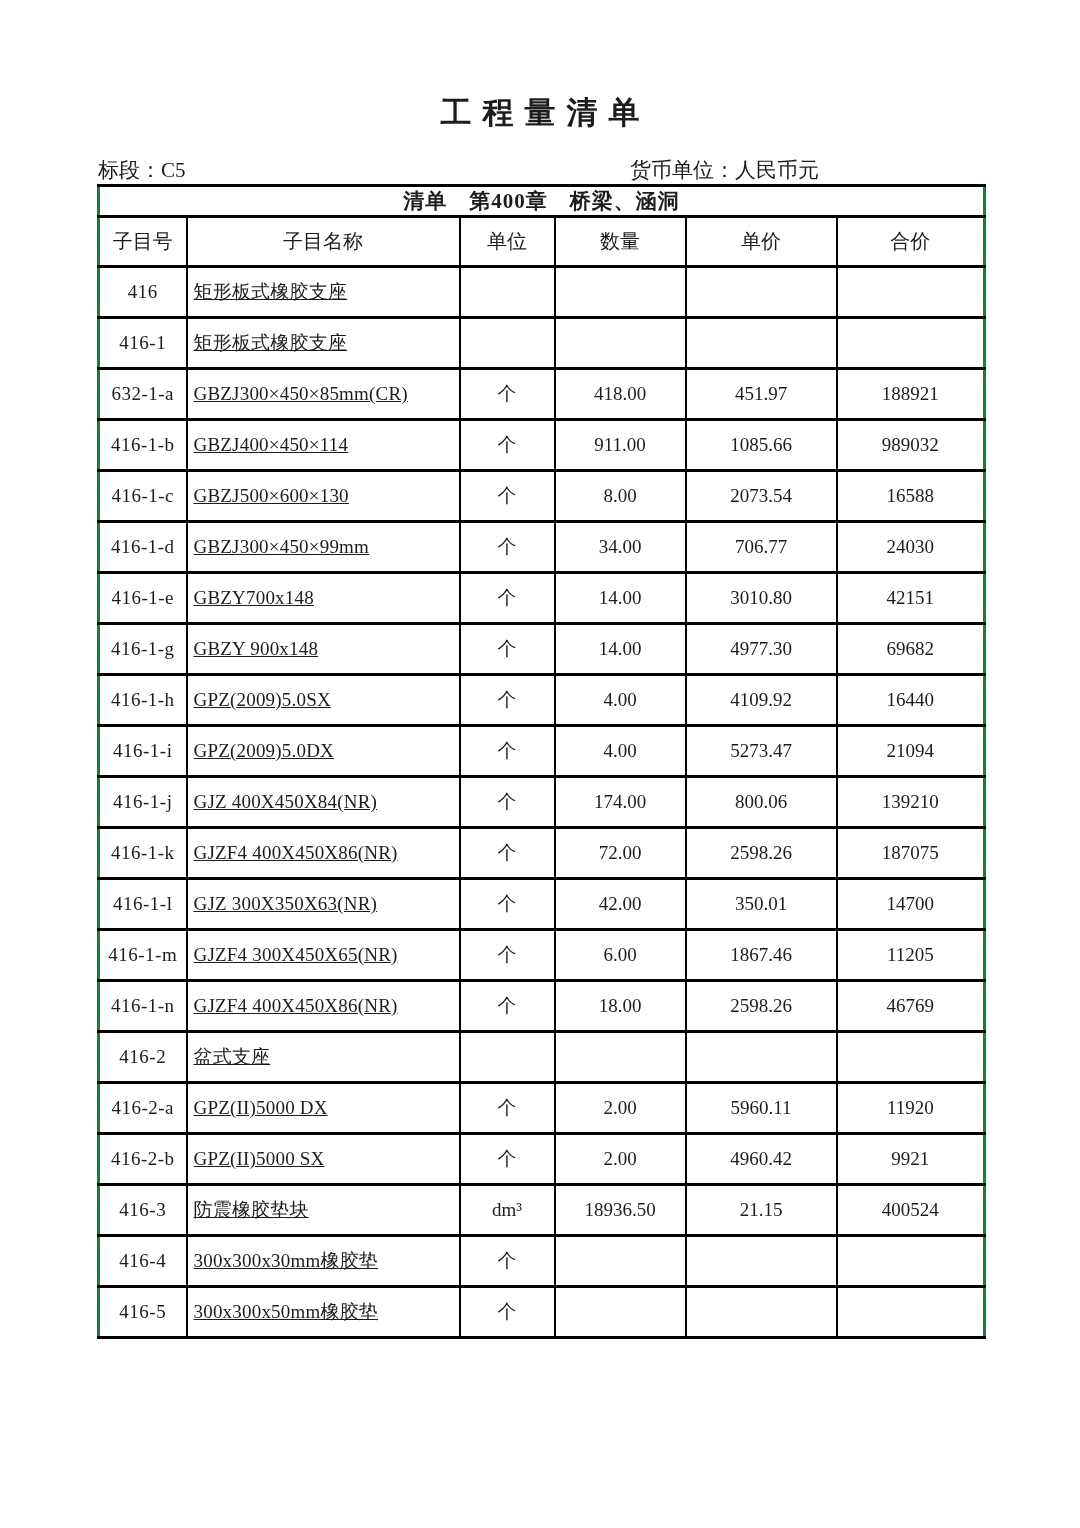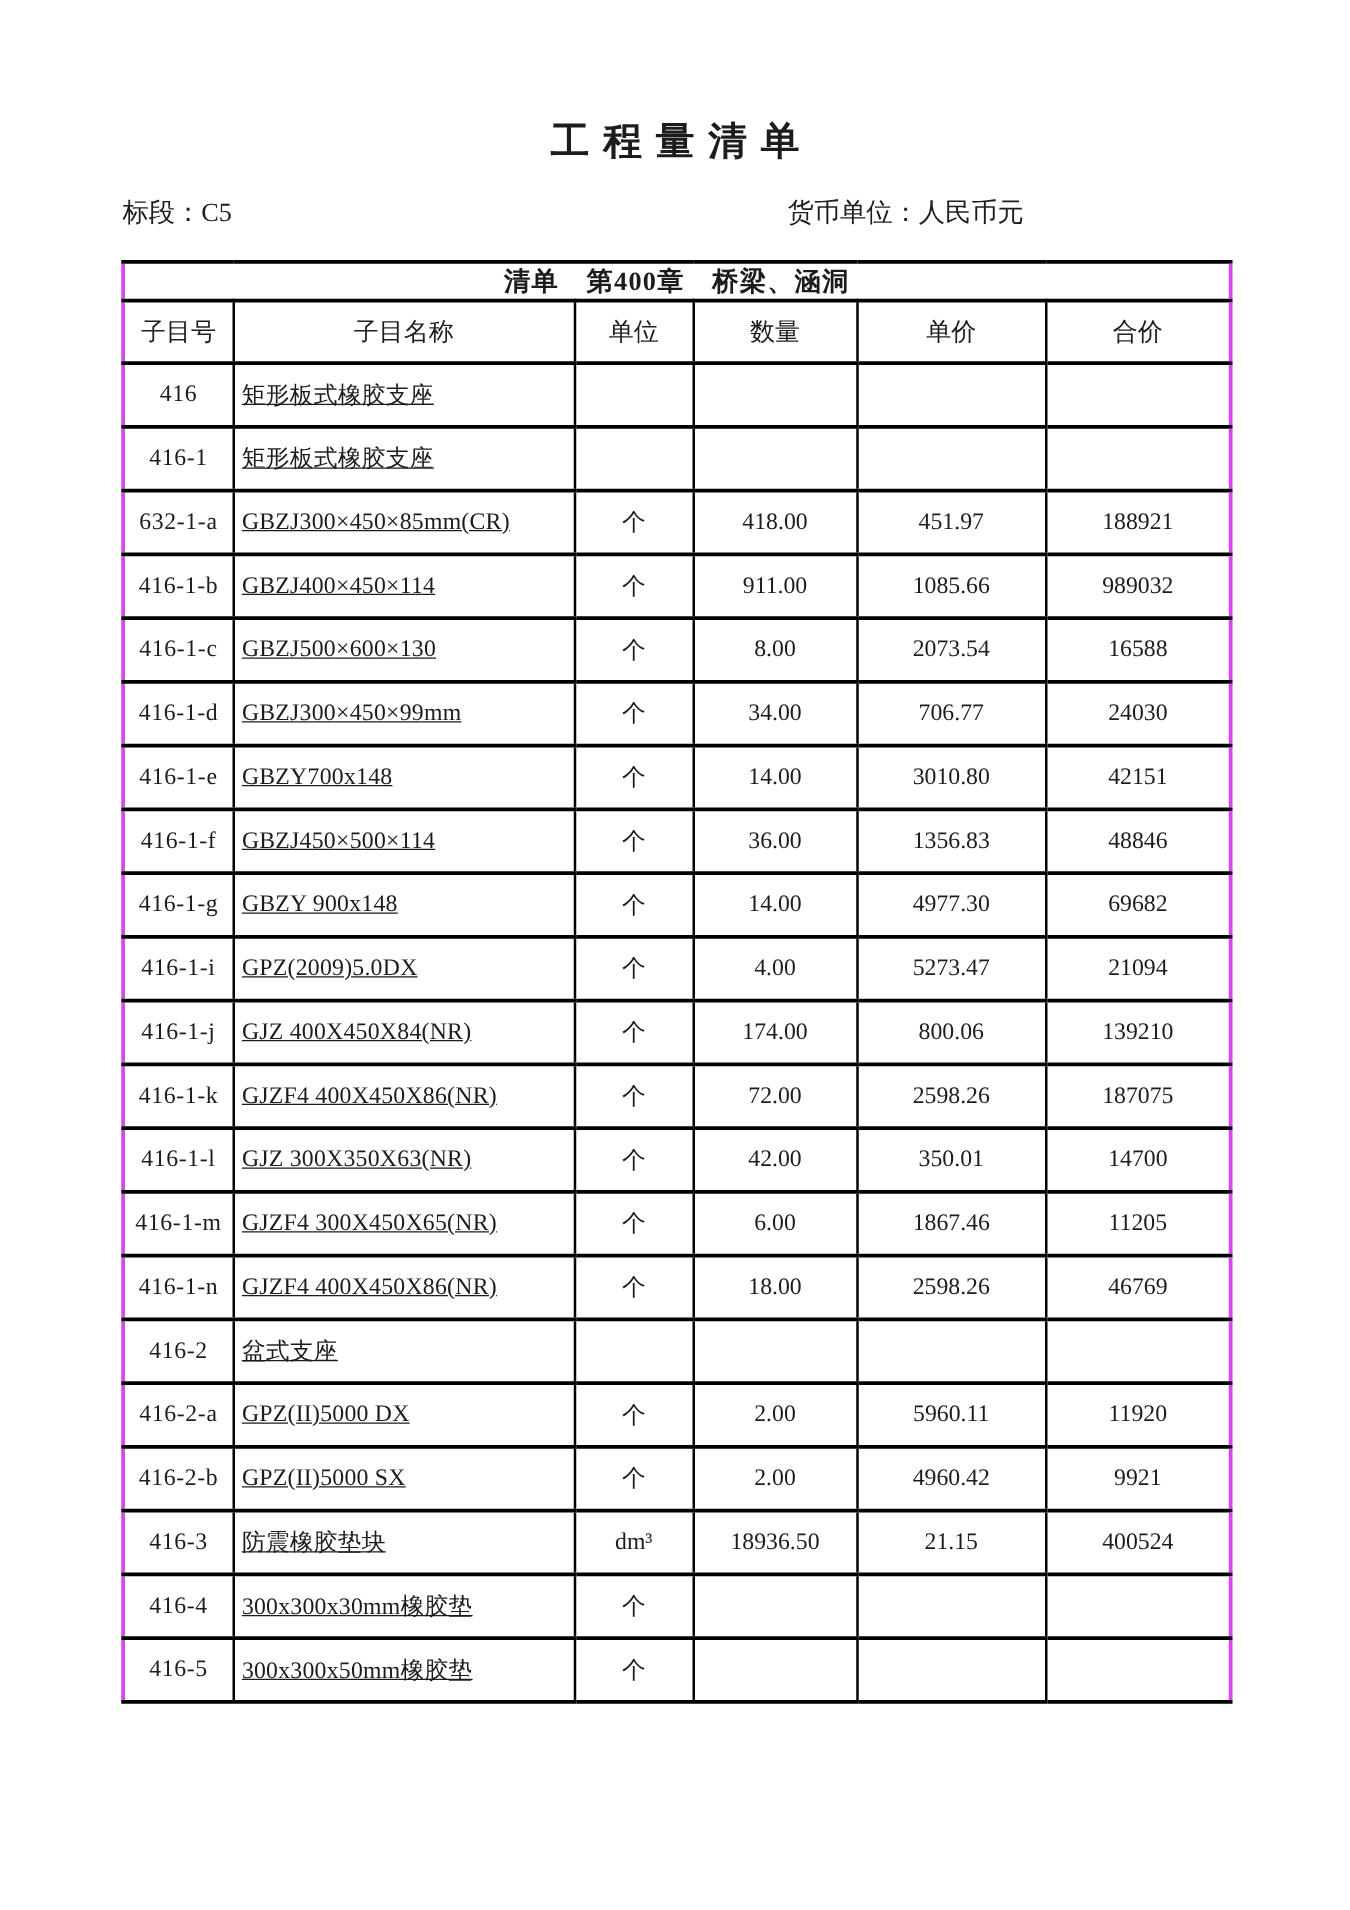--- a/index.html
+++ b/index.html
@@ -34,22 +34,21 @@
     font-size: 21px;
     padding: 0 1px;
   }
   .meta-currency {
     margin-right: 163px;
   }
   table.boq {
     width: 886px;
     border-collapse: collapse;
     table-layout: fixed;
-    border: 3px solid #d946ef;
-    margin-top: 24px;
+    border: 3px solid #15803d;
   }
   table.boq th, table.boq td {
     border-left: 2px solid #000;
     border-right: 2px solid #000;
     border-top: 3px solid #000;
     border-bottom: 3px solid #000;
     padding: 0 4px;
     overflow: hidden;
     white-space: nowrap;
   }
@@ -166,34 +165,34 @@
         </tr>
         <tr>
           <td class="id-cell">416-1-e</td>
           <td class="name-cell">GBZY700x148</td>
           <td class="unit-cell">个</td>
           <td class="qty-cell">14.00</td>
           <td class="price-cell">3010.80</td>
           <td class="total-cell">42151</td>
         </tr>
         <tr>
-          <td class="id-cell">416-1-f</td>
-          <td class="name-cell">GBZJ450×500×114</td>
-          <td class="unit-cell">个</td>
-          <td class="qty-cell">36.00</td>
-          <td class="price-cell">1356.83</td>
-          <td class="total-cell">48846</td>
-        </tr>
-        <tr>
           <td class="id-cell">416-1-g</td>
           <td class="name-cell">GBZY 900x148</td>
           <td class="unit-cell">个</td>
           <td class="qty-cell">14.00</td>
           <td class="price-cell">4977.30</td>
           <td class="total-cell">69682</td>
+        </tr>
+        <tr>
+          <td class="id-cell">416-1-h</td>
+          <td class="name-cell">GPZ(2009)5.0SX</td>
+          <td class="unit-cell">个</td>
+          <td class="qty-cell">4.00</td>
+          <td class="price-cell">4109.92</td>
+          <td class="total-cell">16440</td>
         </tr>
         <tr>
           <td class="id-cell">416-1-i</td>
           <td class="name-cell">GPZ(2009)5.0DX</td>
           <td class="unit-cell">个</td>
           <td class="qty-cell">4.00</td>
           <td class="price-cell">5273.47</td>
           <td class="total-cell">21094</td>
         </tr>
         <tr>

